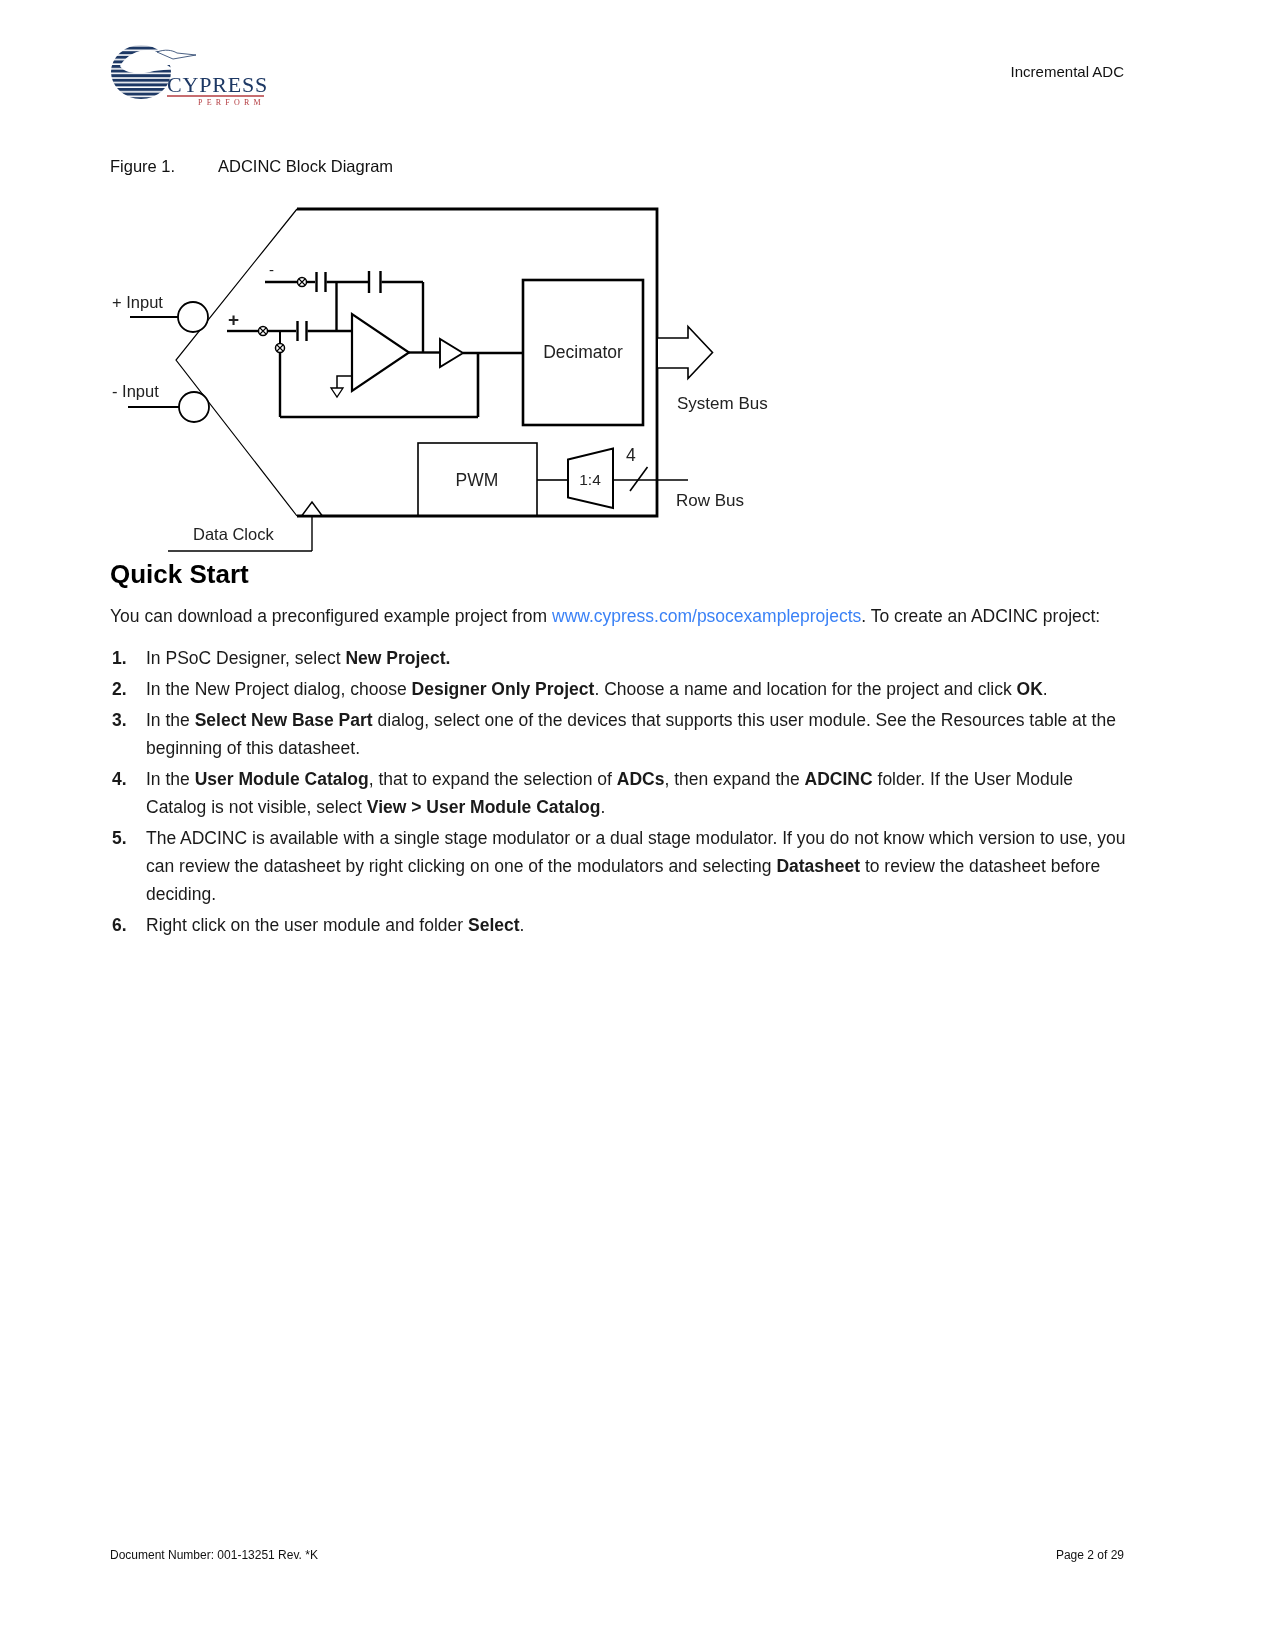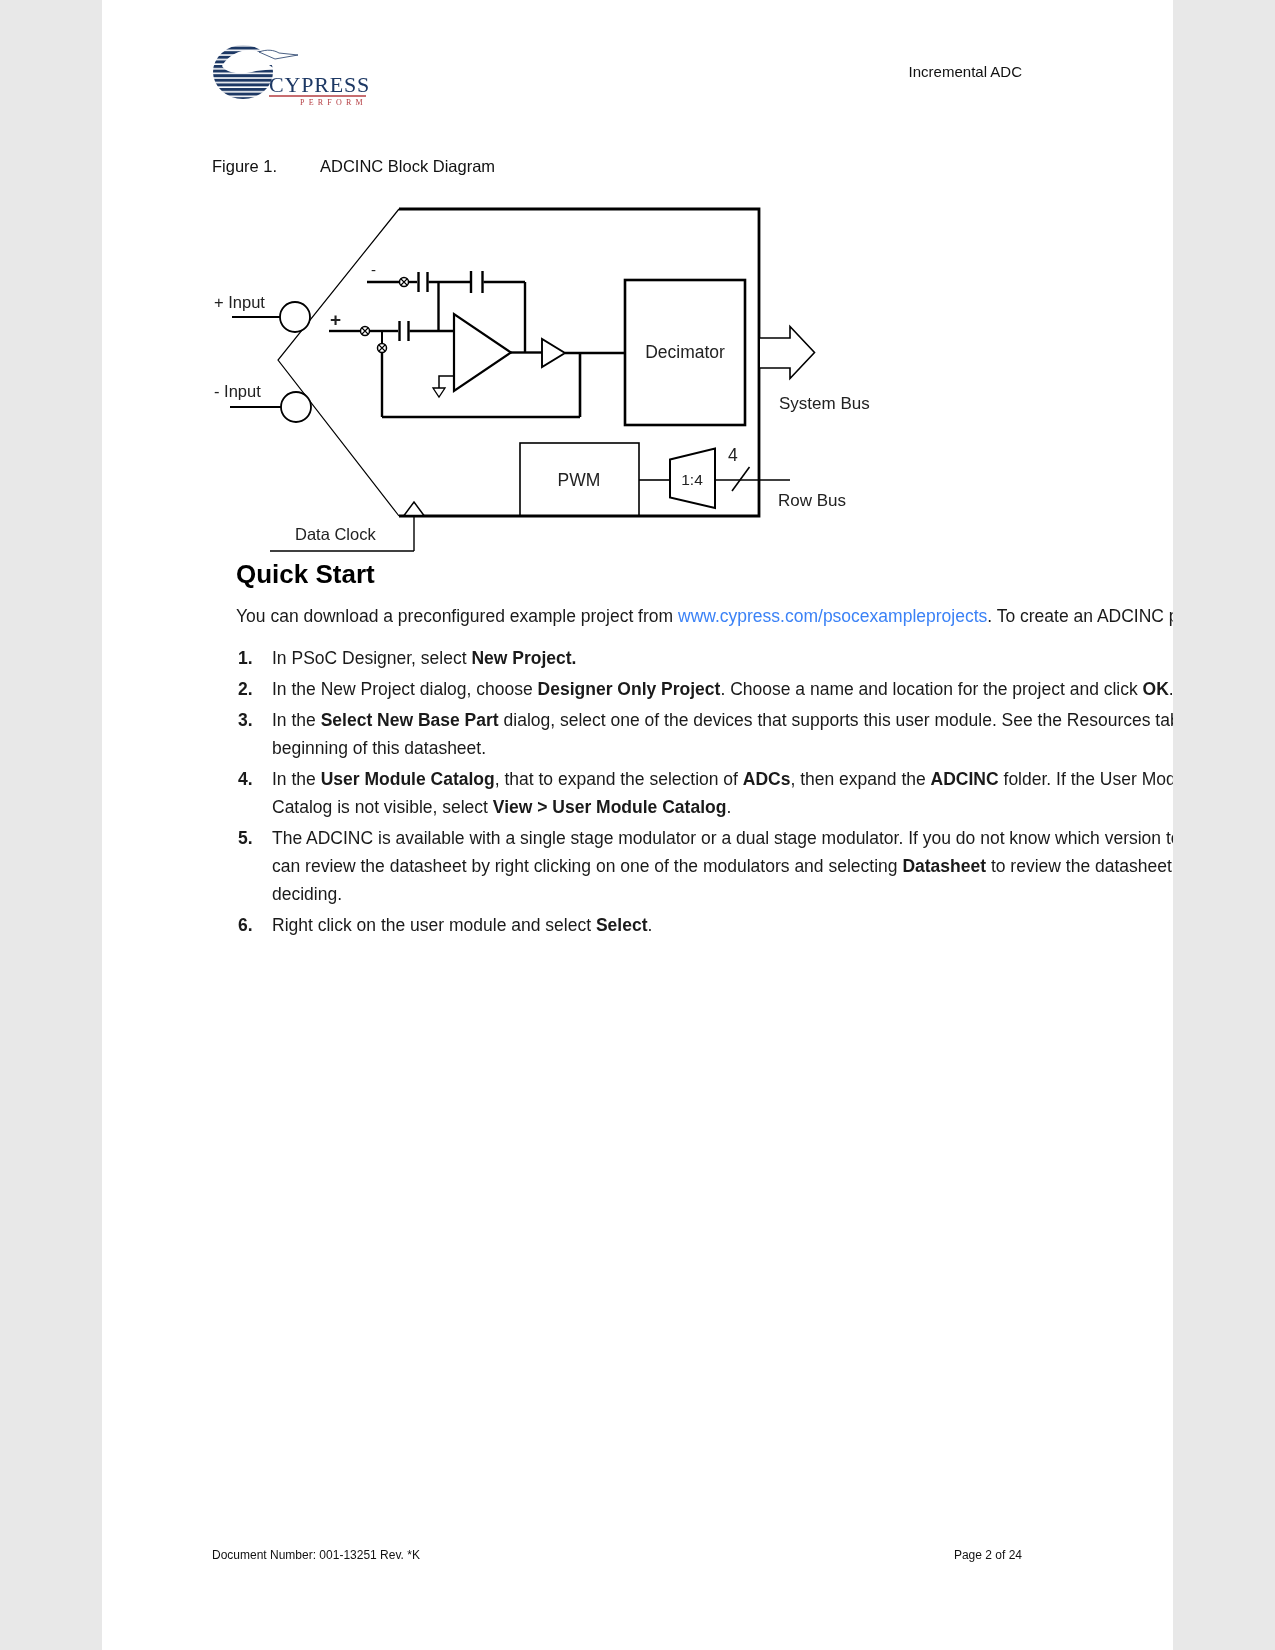--- a/index.html
+++ b/index.html
@@ -1,31 +1,31 @@
 <!DOCTYPE html>
 <html><head>
 <meta charset="utf-8">
 <style>
   html,body{margin:0;padding:0;background:#e8e8e8;}
   .page{
-    position:relative;width:1071px;height:1650px;margin:0 auto;
+    position:relative;width:1275px;height:1650px;margin:0 auto;
     background:#ffffff;overflow:hidden;
     font-family:"Liberation Sans", sans-serif;color:#1a1a1a;
   }
   
   .product-title{position:absolute;top:63px;right:151px;font-size:15px;color:#111;}
   .logo{position:absolute;left:110px;top:42px;}
   
   .fig-caption{position:absolute;left:110px;top:157px;font-size:16.5px;color:#111;}
   .fig-caption .lbl{display:inline-block;width:108px;}
   
   .diagram{position:absolute;left:100px;top:195px;}
   .diagram text{font-family:"Liberation Sans", sans-serif;fill:#222;}
   
-  .content{position:absolute;left:110px;top:560px;width:1016px;margin-left:24px;}
+  .content{position:absolute;left:110px;top:560px;width:1016px;}
   h1.qs{font-size:26px;line-height:29px;margin:0 0 14px 0;color:#000;font-weight:700;}
   p.intro{font-size:17.5px;line-height:26px;margin:0 0 15px 0;}
   a.link{color:#3b82f6;text-decoration:none;cursor:pointer;}
   ol.steps{list-style:none;margin:0;padding:0;}
   ol.steps li{position:relative;padding-left:36px;margin:0 0 3px 0;font-size:17.5px;line-height:28px;}
   ol.steps .num{position:absolute;left:2px;top:0;font-weight:700;}
   .b{font-weight:700;}
   
   .footer{position:absolute;left:110px;right:151px;top:1548px;display:flex;justify-content:space-between;font-size:12px;color:#111;}
 </style>
@@ -158,23 +158,23 @@
       <li>
         <span class="num">3.</span><span>In the </span><span class="b">Select New Base Part</span><span> dialog, select one of the devices that supports this user module. See the Resources table at the beginning of this datasheet.</span>
       </li>
       <li>
         <span class="num">4.</span><span>In the </span><span class="b">User Module Catalog</span><span>, that to expand the selection of </span><span class="b">ADCs</span><span>, then expand the </span><span class="b">ADCINC</span><span> folder. If the User Module Catalog is not visible, select </span><span class="b">View &gt; User Module Catalog</span><span>.</span>
       </li>
       <li>
         <span class="num">5.</span><span>The ADCINC is available with a single stage modulator or a dual stage modulator. If you do not know which version to use, you can review the datasheet by right clicking on one of the modulators and selecting </span><span class="b">Datasheet</span><span> to review the datasheet before deciding.</span>
       </li>
       <li>
-        <span class="num">6.</span><span>Right click on the user module and select </span><span class="b">Select</span><span>.</span>
+        <span class="num">6.</span><span>Right click on the user module and folder </span><span class="b">Select</span><span>.</span>
       </li>
     </ol>
   </div>
 
   <div class="footer">
     <span>Document Number: 001-13251 Rev. *K</span>
-    <span>Page 2 of 24</span>
+    <span>Page 2 of 29</span>
   </div>
 
 </div>
 
 </body></html>

